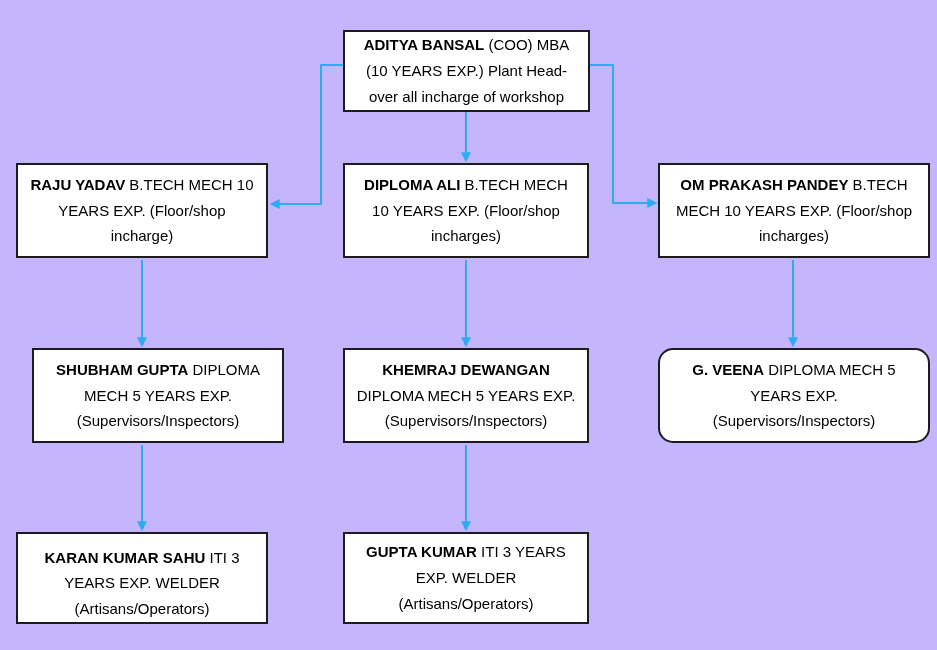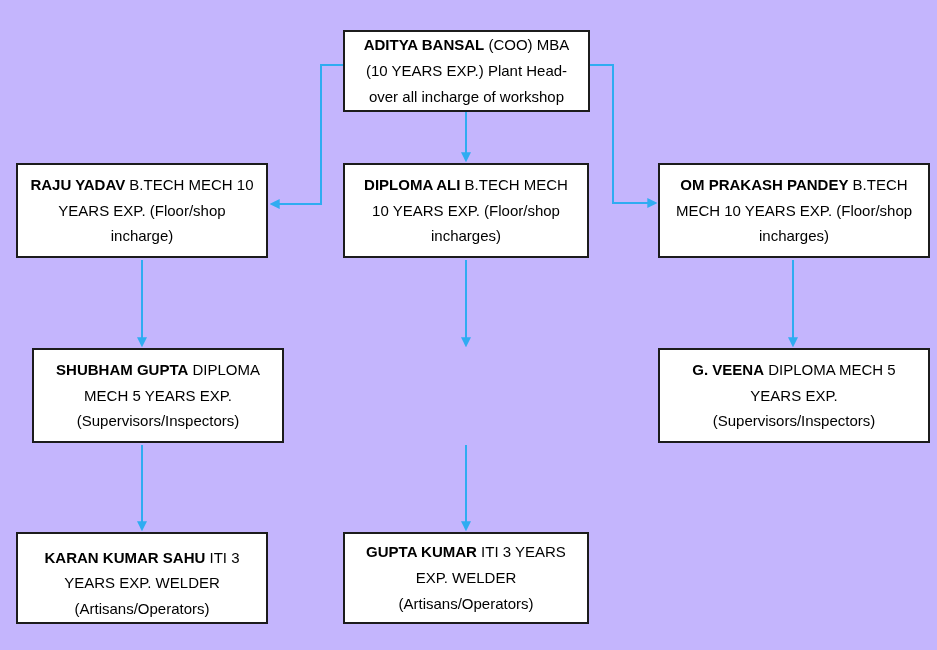--- a/index.html
+++ b/index.html
@@ -43,21 +43,21 @@
     z-index: 1;
   }
   .nm { font-weight: bold; }
   
   .p-top     { left: 343px; top: 30px;  width: 247px; height: 82px; }
   .p-raju    { left: 16px;  top: 163px; width: 252px; height: 95px; }
   .p-yousuf  { left: 343px; top: 163px; width: 246px; height: 95px; }
   .p-om      { left: 658px; top: 163px; width: 272px; height: 95px; }
   .p-shubham { left: 32px;  top: 348px; width: 252px; height: 95px; }
   .p-khemraj { left: 343px; top: 348px; width: 246px; height: 95px; }
-  .p-veena   { left: 658px; top: 348px; width: 272px; height: 95px; }
+  .p-veena   { left: 658px; top: 348px; width: 272px; height: 95px; border-radius: 15px; }
   .p-karan   { left: 16px;  top: 532px; width: 252px; height: 92px; align-items: flex-end; }
   .p-sudhir  { left: 343px; top: 532px; width: 246px; height: 92px; }
 </style>
 </head>
 <body>
 
 <div id="canvas">
 
   <svg id="connector-layer" viewBox="0 0 937 650" xmlns="http://www.w3.org/2000/svg">
     <defs>
@@ -103,20 +103,26 @@
     </div>
   </div>
 
   <div class="node p-shubham">
     <div>
       <span class="nm">SHUBHAM GUPTA</span>
       <span class="dt">DIPLOMA MECH 5 YEARS EXP. (Supervisors/Inspectors)</span>
     </div>
   </div>
 
+  <div class="node p-khemraj">
+    <div>
+      <span class="nm">KHEMRAJ DEWANGAN</span>
+      <span class="dt">DIPLOMA MECH 5 YEARS EXP. (Supervisors/Inspectors)</span>
+    </div>
+  </div>
 
   <div class="node p-veena">
     <div>
       <span class="nm">G. VEENA</span>
       <span class="dt">DIPLOMA MECH 5 YEARS EXP. (Supervisors/Inspectors)</span>
     </div>
   </div>
 
   <div class="node p-karan">
     <div>

